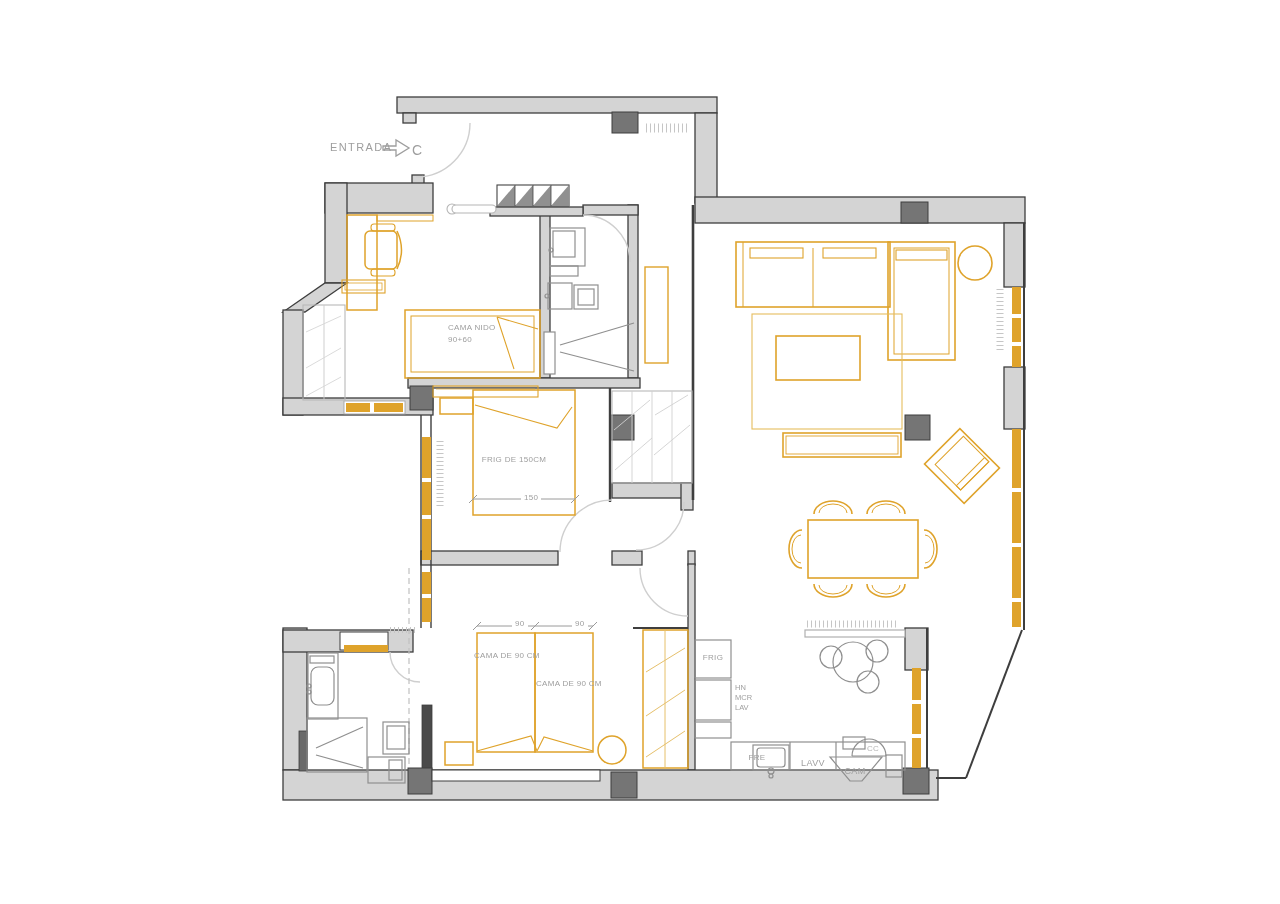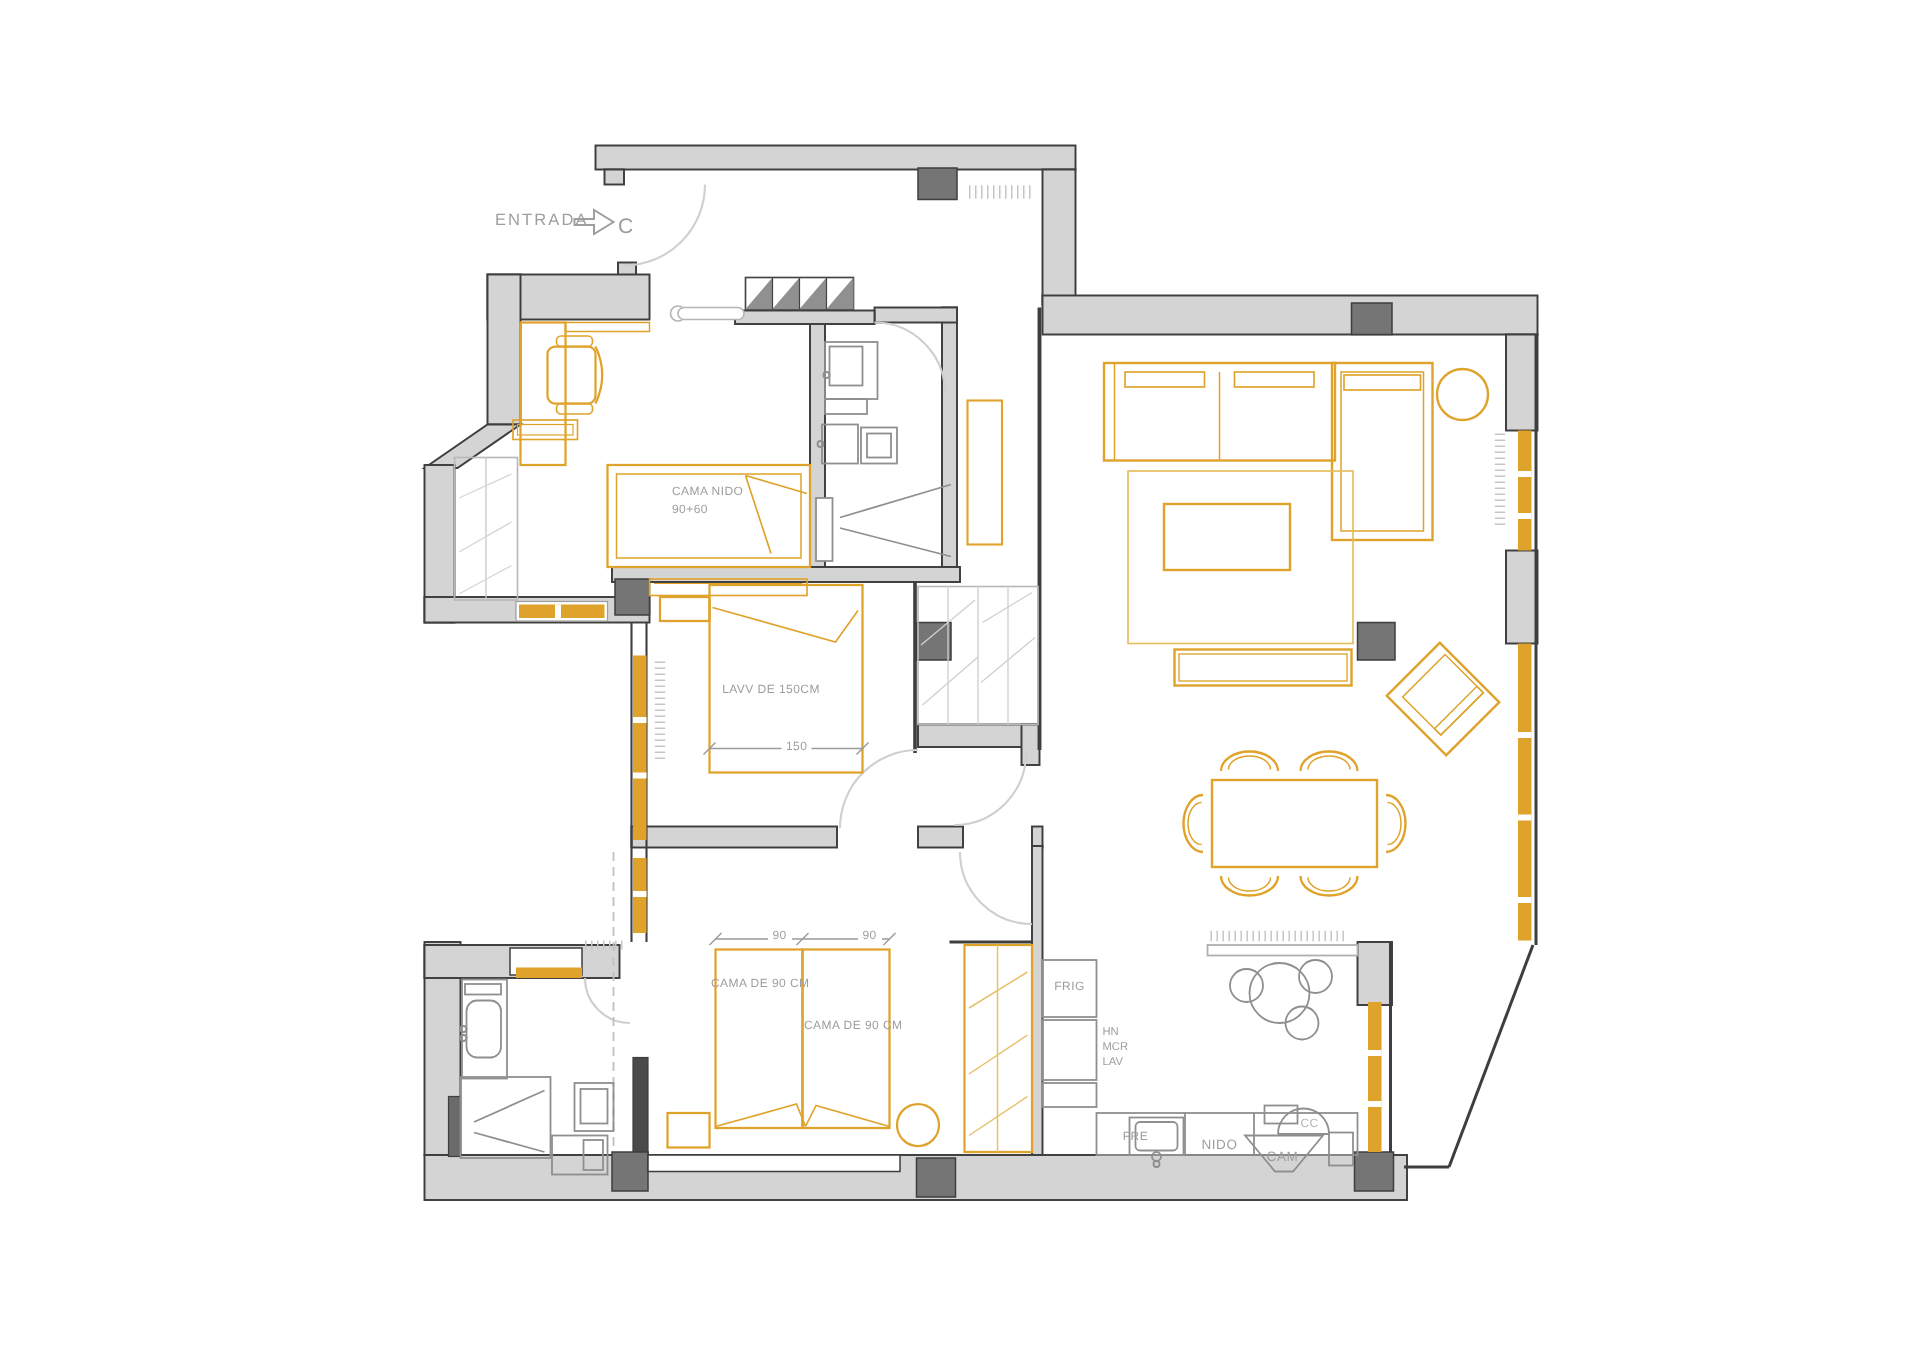--- a/index.html
+++ b/index.html
@@ -336,31 +336,31 @@
 
   <path d="M383,146 h13 v-6 l13,8 -13,8 v-6 h-13 z" fill="#ffffff" stroke="#9e9e9e" stroke-width="1.3"></path>
 </svg>
 
   <div class="label lbl-md" style="left:330px;top:141px;">ENTRADA</div>
   <div class="label lbl-door" style="left:412px;top:142px;">C</div>
 
   <div class="label lbl-xs" style="left:448px;top:323px;text-align:center;">CAMA NIDO</div>
   <div class="label lbl-xs" style="left:448px;top:335px;">90+60</div>
 
-  <div class="label lbl-xs ctr" style="left:468px;top:455px;width:92px;">LAVV DE 150CM</div>
+  <div class="label lbl-xs ctr" style="left:468px;top:455px;width:92px;">FRIG DE 150CM</div>
   <div class="label lbl-xs dim" style="left:506px;top:493px;">150</div>
 
   <div class="label lbl-xs dim" style="left:497px;top:619px;">90</div>
   <div class="label lbl-xs dim" style="left:557px;top:619px;">90</div>
   <div class="label lbl-xs" style="left:474px;top:651px;">CAMA DE 90 CM</div>
   <div class="label lbl-xs" style="left:536px;top:679px;">CAMA DE 90 CM</div>
 
   <div class="label lbl-xs ctr" style="left:695px;top:653px;width:36px;">FRIG</div>
   <div class="label ctr stack" style="left:695px;top:683px;width:36px;">
     <span>HN</span>
     <span>MCR</span>
     <span>LAV</span>
   </div>
   <div class="label lbl-xs ctr" style="left:739px;top:753px;width:36px;">FRE</div>
-  <div class="label lbl-sm ctr" style="left:790px;top:758px;width:46px;">NIDO</div>
+  <div class="label lbl-sm ctr" style="left:790px;top:758px;width:46px;">LAVV</div>
   <div class="label lbl-sm ctr" style="left:840px;top:766px;width: 30px;">CAM</div>
   <div class="label lbl-xs" style="left:867px;top:744px;color:#b5b5b5;">CC</div>
 </div>
 
 </body></html>

